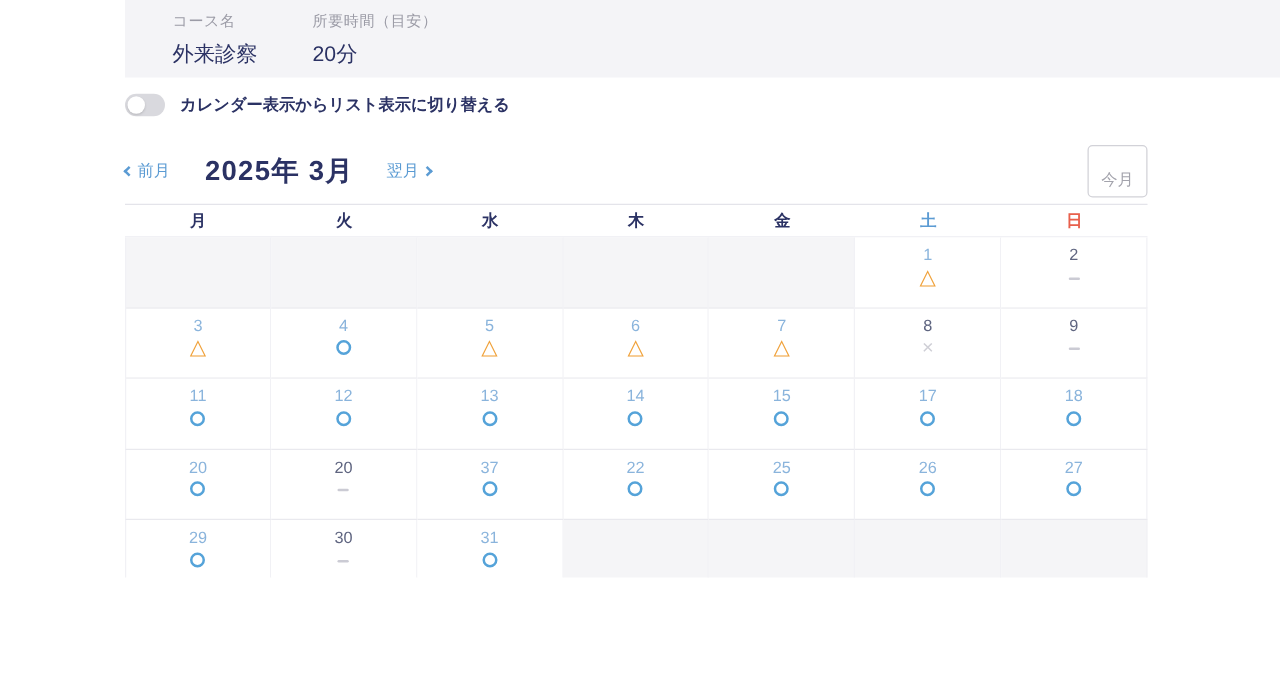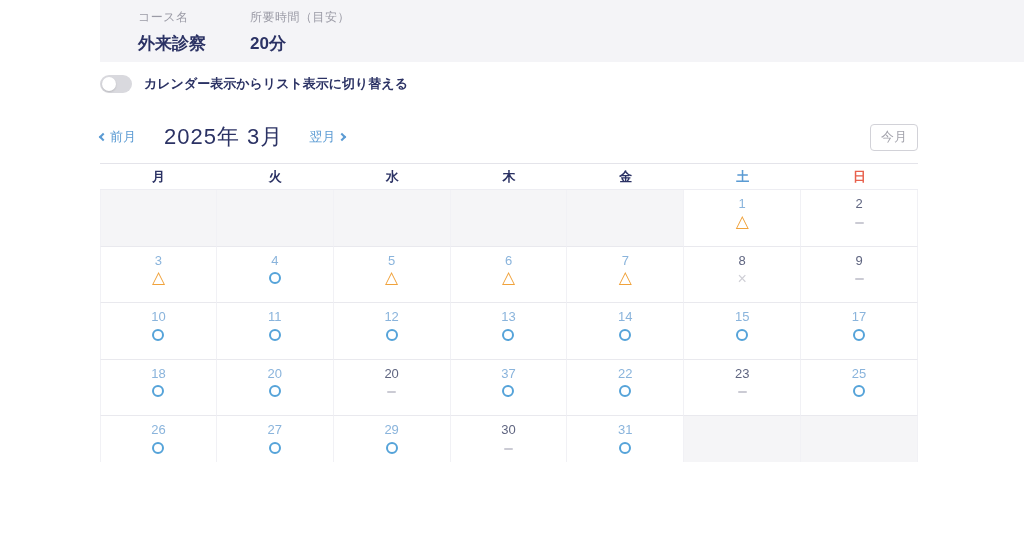--- a/index.html
+++ b/index.html
@@ -5,43 +5,43 @@
   * { margin:0; padding:0; box-sizing:border-box; }
   html,body { width:1024px; height:539px; background:#ffffff;
     font-family:"Liberation Sans","DejaVu Sans",sans-serif; }
   .page { position:relative; width:1024px; height:462px; overflow:hidden; background:#fff; }
 
   
   .top-band { position:absolute; left:100px; top:0; width:924px; height:62px;
     background:#f4f4f7; display:flex; gap:44px; padding:9px 0 0 38px; }
   .info-block { display:flex; flex-direction:column; }
   .info-label { font-size:12px; color:#9b9ba6; letter-spacing:.5px; }
-  .info-value { font-size:17px; font-weight:bold; color:#2b3264; margin-top:6px; }
+  .info-value { font-size:17px; font-weight:normal; color:#2b3264; margin-top:6px; }
 
   
   .toggle-row { position:absolute; left:100px; top:75px; display:flex; align-items:flex-end; gap:12px; }
   .toggle { position:relative; width:32px; height:18px; border-radius:9px;
     background:#d9d9de; cursor:pointer; flex:0 0 auto; }
   .toggle-knob { position:absolute; left:2px; top:2px; width:14px; height:14px;
     border-radius:50%; background:#fff; box-shadow:0 1px 2px rgba(0,0,0,.15); }
   .toggle-label { font-size:13px; font-weight:600; color:#2b3264; }
 
   
   .month-nav { position:absolute; left:100px; top:122px; width:818px; height:30px;
     display:flex; align-items:center; }
   .nav-link { display:inline-flex; align-items:center; gap:4px; color:#5b9bd3;
     font-size:13px; font-weight:normal; cursor:pointer; }
   .chev { width:6px; height:6px; border-left:2px solid currentColor;
     border-bottom:2px solid currentColor; display:inline-block; }
   .chev-left { transform:rotate(45deg); }
   .chev-right { transform:rotate(-135deg); }
-  .month-title { font-size:22px; font-weight:normal; color:#2b3264; margin:0 26px 0 28px;
+  .month-title { font-size:22px; font-weight:bold; color:#2b3264; margin:0 26px 0 28px;
     letter-spacing:1px; }
   .today-btn { margin-left:auto; font-size:13px; color:#a3a3ac; background:#fff;
-    border:1px solid #d2d2d8; border-radius:4px; padding:3px 10px 4px; cursor:pointer; }
+    border:1px solid #d2d2d8; border-radius:4px; padding:18px 10px 4px; cursor:pointer; }
 
   
   .calendar { position:absolute; left:100px; top:163px; width:818px; }
   .weekday-row { display:grid; grid-template-columns:repeat(7,1fr); height:27px;
     align-items:center; border-top:1px solid #e4e4ea; border-bottom:1px solid #ededf2; }
   .weekday { text-align:center; font-size:13px; font-weight:bold; color:#2b3264; }
   .weekday.saturday { color:#5b9bd3; }
   .weekday.sunday { color:#e8604c; }
   .grid { display:grid; grid-template-columns:repeat(7,1fr); grid-auto-rows:56.5px; }
   .cell { background:#fff; border-bottom:1px solid #e9e9ee; border-right:1px solid #f1f1f5;
@@ -140,24 +140,20 @@
         </div>
         <div class="cell">
           <div class="day-num unavail">8</div>
           <div class="sym-cross">×</div>
         </div>
         <div class="cell">
           <div class="day-num unavail">9</div>
           <div class="sym-dash"></div>
         </div>
         <div class="cell clickable">
-          <div class="day-num avail">10</div>
-          <div class="sym-circle"></div>
-        </div>
-        <div class="cell clickable">
           <div class="day-num avail">11</div>
           <div class="sym-circle"></div>
         </div>
         <div class="cell clickable">
           <div class="day-num avail">12</div>
           <div class="sym-circle"></div>
         </div>
         <div class="cell clickable">
           <div class="day-num avail">13</div>
           <div class="sym-circle"></div>
@@ -187,24 +183,20 @@
           <div class="sym-dash"></div>
         </div>
         <div class="cell clickable">
           <div class="day-num avail">37</div>
           <div class="sym-circle"></div>
         </div>
         <div class="cell clickable">
           <div class="day-num avail">22</div>
           <div class="sym-circle"></div>
         </div>
-        <div class="cell">
-          <div class="day-num unavail">23</div>
-          <div class="sym-dash"></div>
-        </div>
         <div class="cell clickable">
           <div class="day-num avail">25</div>
           <div class="sym-circle"></div>
         </div>
         <div class="cell clickable">
           <div class="day-num avail">26</div>
           <div class="sym-circle"></div>
         </div>
         <div class="cell clickable">
           <div class="day-num avail">27</div>

